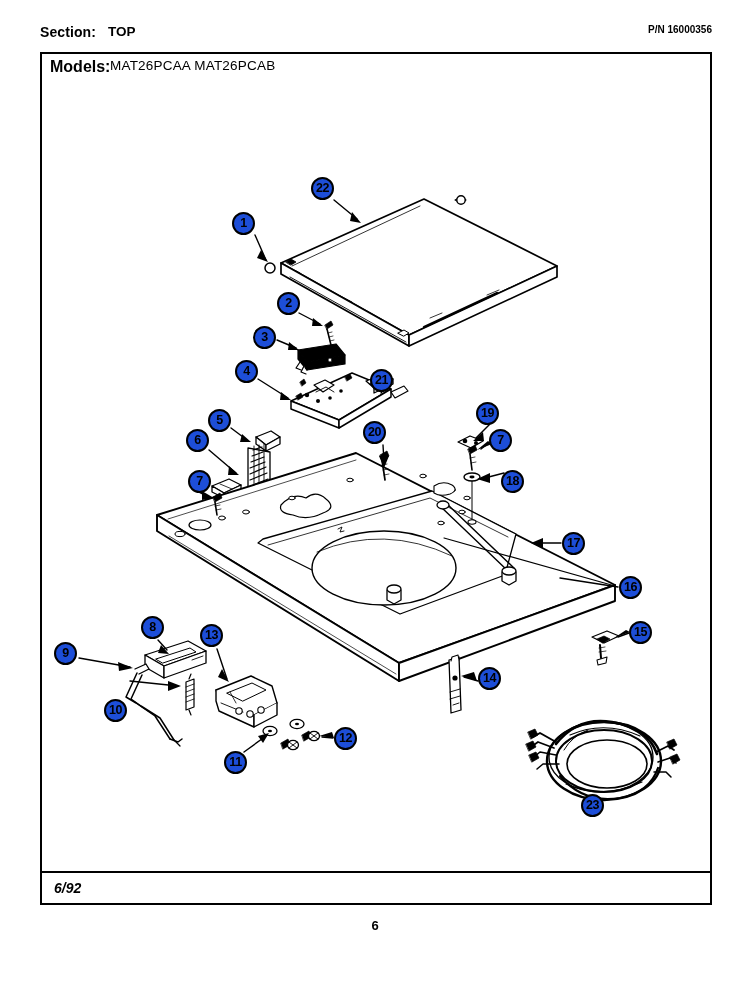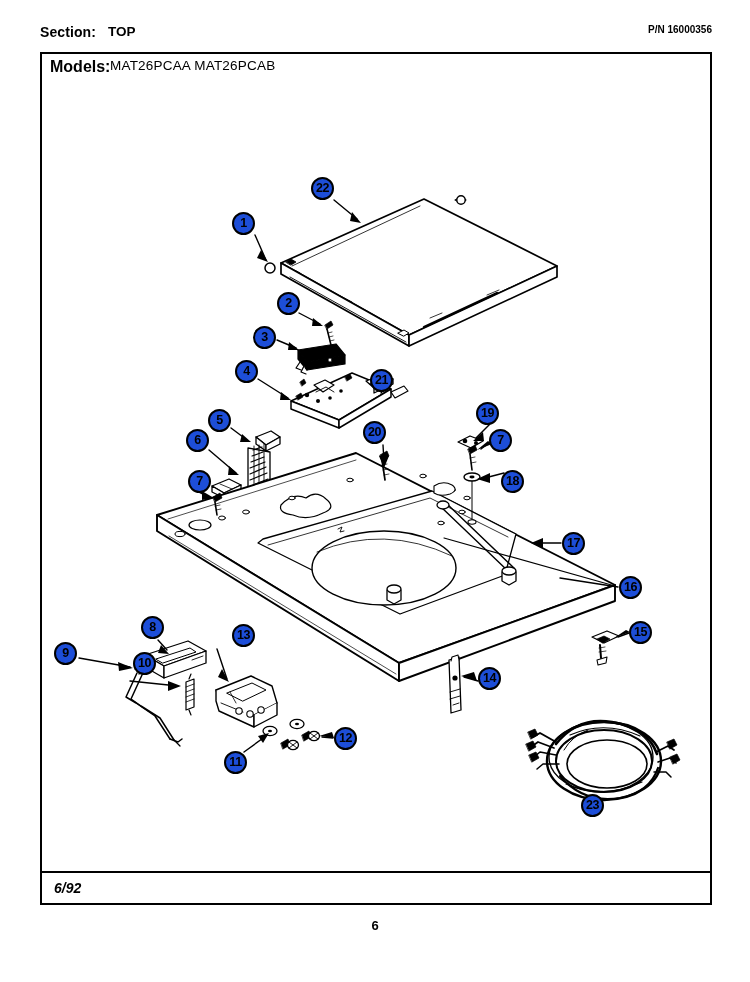--- a/index.html
+++ b/index.html
@@ -493,24 +493,24 @@
       <div class="callout" style="left: 232px; top: 212px;">1</div>
       <div class="callout" style="left: 277px; top: 292px;">2</div>
       <div class="callout" style="left: 253px; top: 326px;">3</div>
       <div class="callout" style="left: 235px; top: 360px;">4</div>
       <div class="callout" style="left: 208px; top: 409px;">5</div>
       <div class="callout" style="left: 186px; top: 429px;">6</div>
       <div class="callout" style="left: 188px; top: 470px;">7</div>
       <div class="callout" style="left: 489px; top: 429px;">7</div>
       <div class="callout" style="left: 141px; top: 616px;">8</div>
       <div class="callout" style="left: 54px; top: 642px;">9</div>
-      <div class="callout" style="left: 104px; top: 652px; margin-left: 29px;">10</div>
+      <div class="callout" style="left: 104px; top: 699px;">10</div>
       <div class="callout" style="left: 224px; top: 751px;">11</div>
       <div class="callout" style="left: 334px; top: 727px;">12</div>
-      <div class="callout" style="left: 200px; top: 624px; margin-left: 32px;">13</div>
+      <div class="callout" style="left: 200px; top: 624px;">13</div>
       <div class="callout" style="left: 478px; top: 667px;">14</div>
       <div class="callout" style="left: 629px; top: 621px;">15</div>
       <div class="callout" style="left: 619px; top: 576px;">16</div>
       <div class="callout" style="left: 562px; top: 532px;">17</div>
       <div class="callout" style="left: 501px; top: 470px;">18</div>
       <div class="callout" style="left: 476px; top: 402px;">19</div>
       <div class="callout" style="left: 363px; top: 421px;">20</div>
       <div class="callout" style="left: 370px; top: 369px;">21</div>
       <div class="callout" style="left: 311px; top: 177px;">22</div>
       <div class="callout" style="left: 581px; top: 794px;">23</div>

